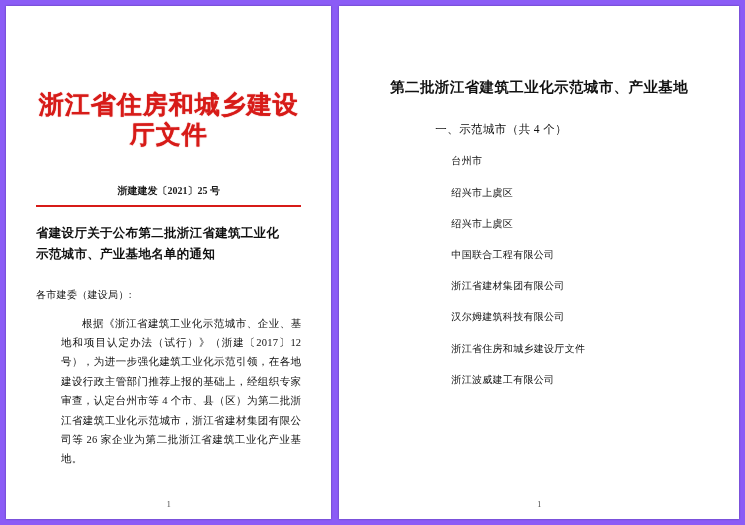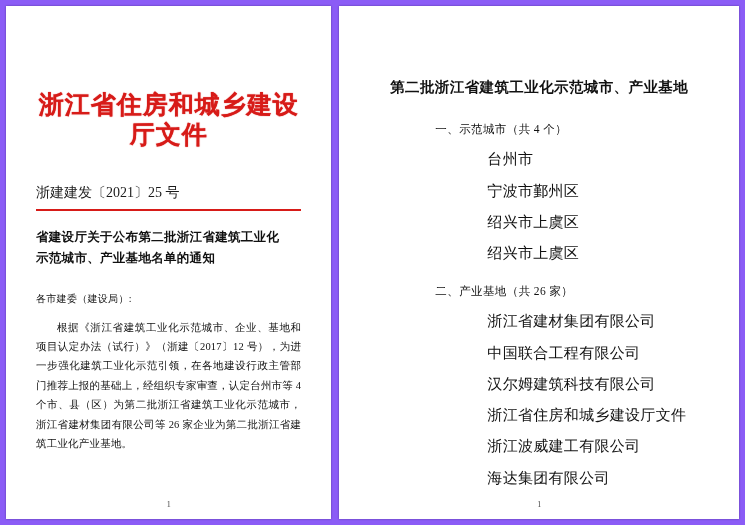--- a/index.html
+++ b/index.html
@@ -48,24 +48,25 @@
     font-weight: bold;
     font-size: 25px;
     letter-spacing: 1px;
     font-family: "Liberation Serif", serif;
     margin-top: 58px;
     line-height: 1.2;
     text-shadow: 0 0 1px #d71b18;
   }
 
   .doc-number {
-    text-align: left;
-    font-size: 14px;
+    text-align: center;
+    font-size: 10px;
     color: #1a1a1a;
     margin-top: 34px;
+    font-weight: bold;
   }
 
   .red-rule {
     height: 2px;
     background: #d71b18;
     margin: 7px 0 0 0;
   }
 
   .subject {
     text-align: left;
@@ -85,20 +86,21 @@
   }
 
   .para {
     font-size: 10.5px;
     color: #111;
     line-height: 1.85;
     text-align: justify;
     text-indent: 2em;
     margin-top: 12px;
     letter-spacing: 0.2px;
+    margin-left: 25px;
   }
 
   .page-num {
     position: absolute;
     bottom: 10px;
     left: 0;
     right: 0;
     text-align: center;
     font-size: 8px;
     color: #444;
@@ -120,24 +122,24 @@
     color: #111;
     font-weight: normal;
     margin: 20px 0 6px 62px;
     letter-spacing: 0.4px;
   }
   .section-head.second {
     margin-top: 16px;
   }
 
   .entry {
-    font-size: 15px;
+    font-size: 10px;
     color: #111;
     line-height: 1.95;
-    margin-left: 114px;
+    margin-left: 78px;
     letter-spacing: 0.3px;
     position: relative;
     display: inline-block;
   }
   .entry-row {
     line-height: 1.95;
   }
 </style>
 </head>
 <body>
@@ -165,48 +167,41 @@
     <div class="list-title">
       <div>第二批浙江省建筑工业化示范城市、产业基地</div>
     </div>
 
     <div class="section-head">一、示范城市（共 4 个）</div>
 
     <div class="entry-row">
       <span class="entry">台州市</span>
     </div>
     <div class="entry-row">
-      <span class="entry">宁波市鄞州区</span>
-    </div>
-    <div class="entry-row">
       <span class="entry">绍兴市上虞区</span>
     </div>
     <div class="entry-row">
       <span class="entry">绍兴市上虞区</span>
     </div>
 
-    <div class="section-head second">二、产业基地（共 26 家）</div>
-
+
+    <div class="entry-row">
+      <span class="entry">中国联合工程有限公司</span>
+    </div>
     <div class="entry-row">
       <span class="entry">浙江省建材集团有限公司</span>
     </div>
     <div class="entry-row">
-      <span class="entry">中国联合工程有限公司</span>
-    </div>
-    <div class="entry-row">
       <span class="entry">汉尔姆建筑科技有限公司</span>
     </div>
     <div class="entry-row">
       <span class="entry">浙江省住房和城乡建设厅文件</span>
     </div>
     <div class="entry-row">
       <span class="entry">浙江波威建工有限公司</span>
-    </div>
-    <div class="entry-row">
-      <span class="entry">海达集团有限公司</span>
     </div>
     <div class="entry-row">
       
     </div>
 
     <div class="page-num">1</div>
   </div>
 
 </div>
 

